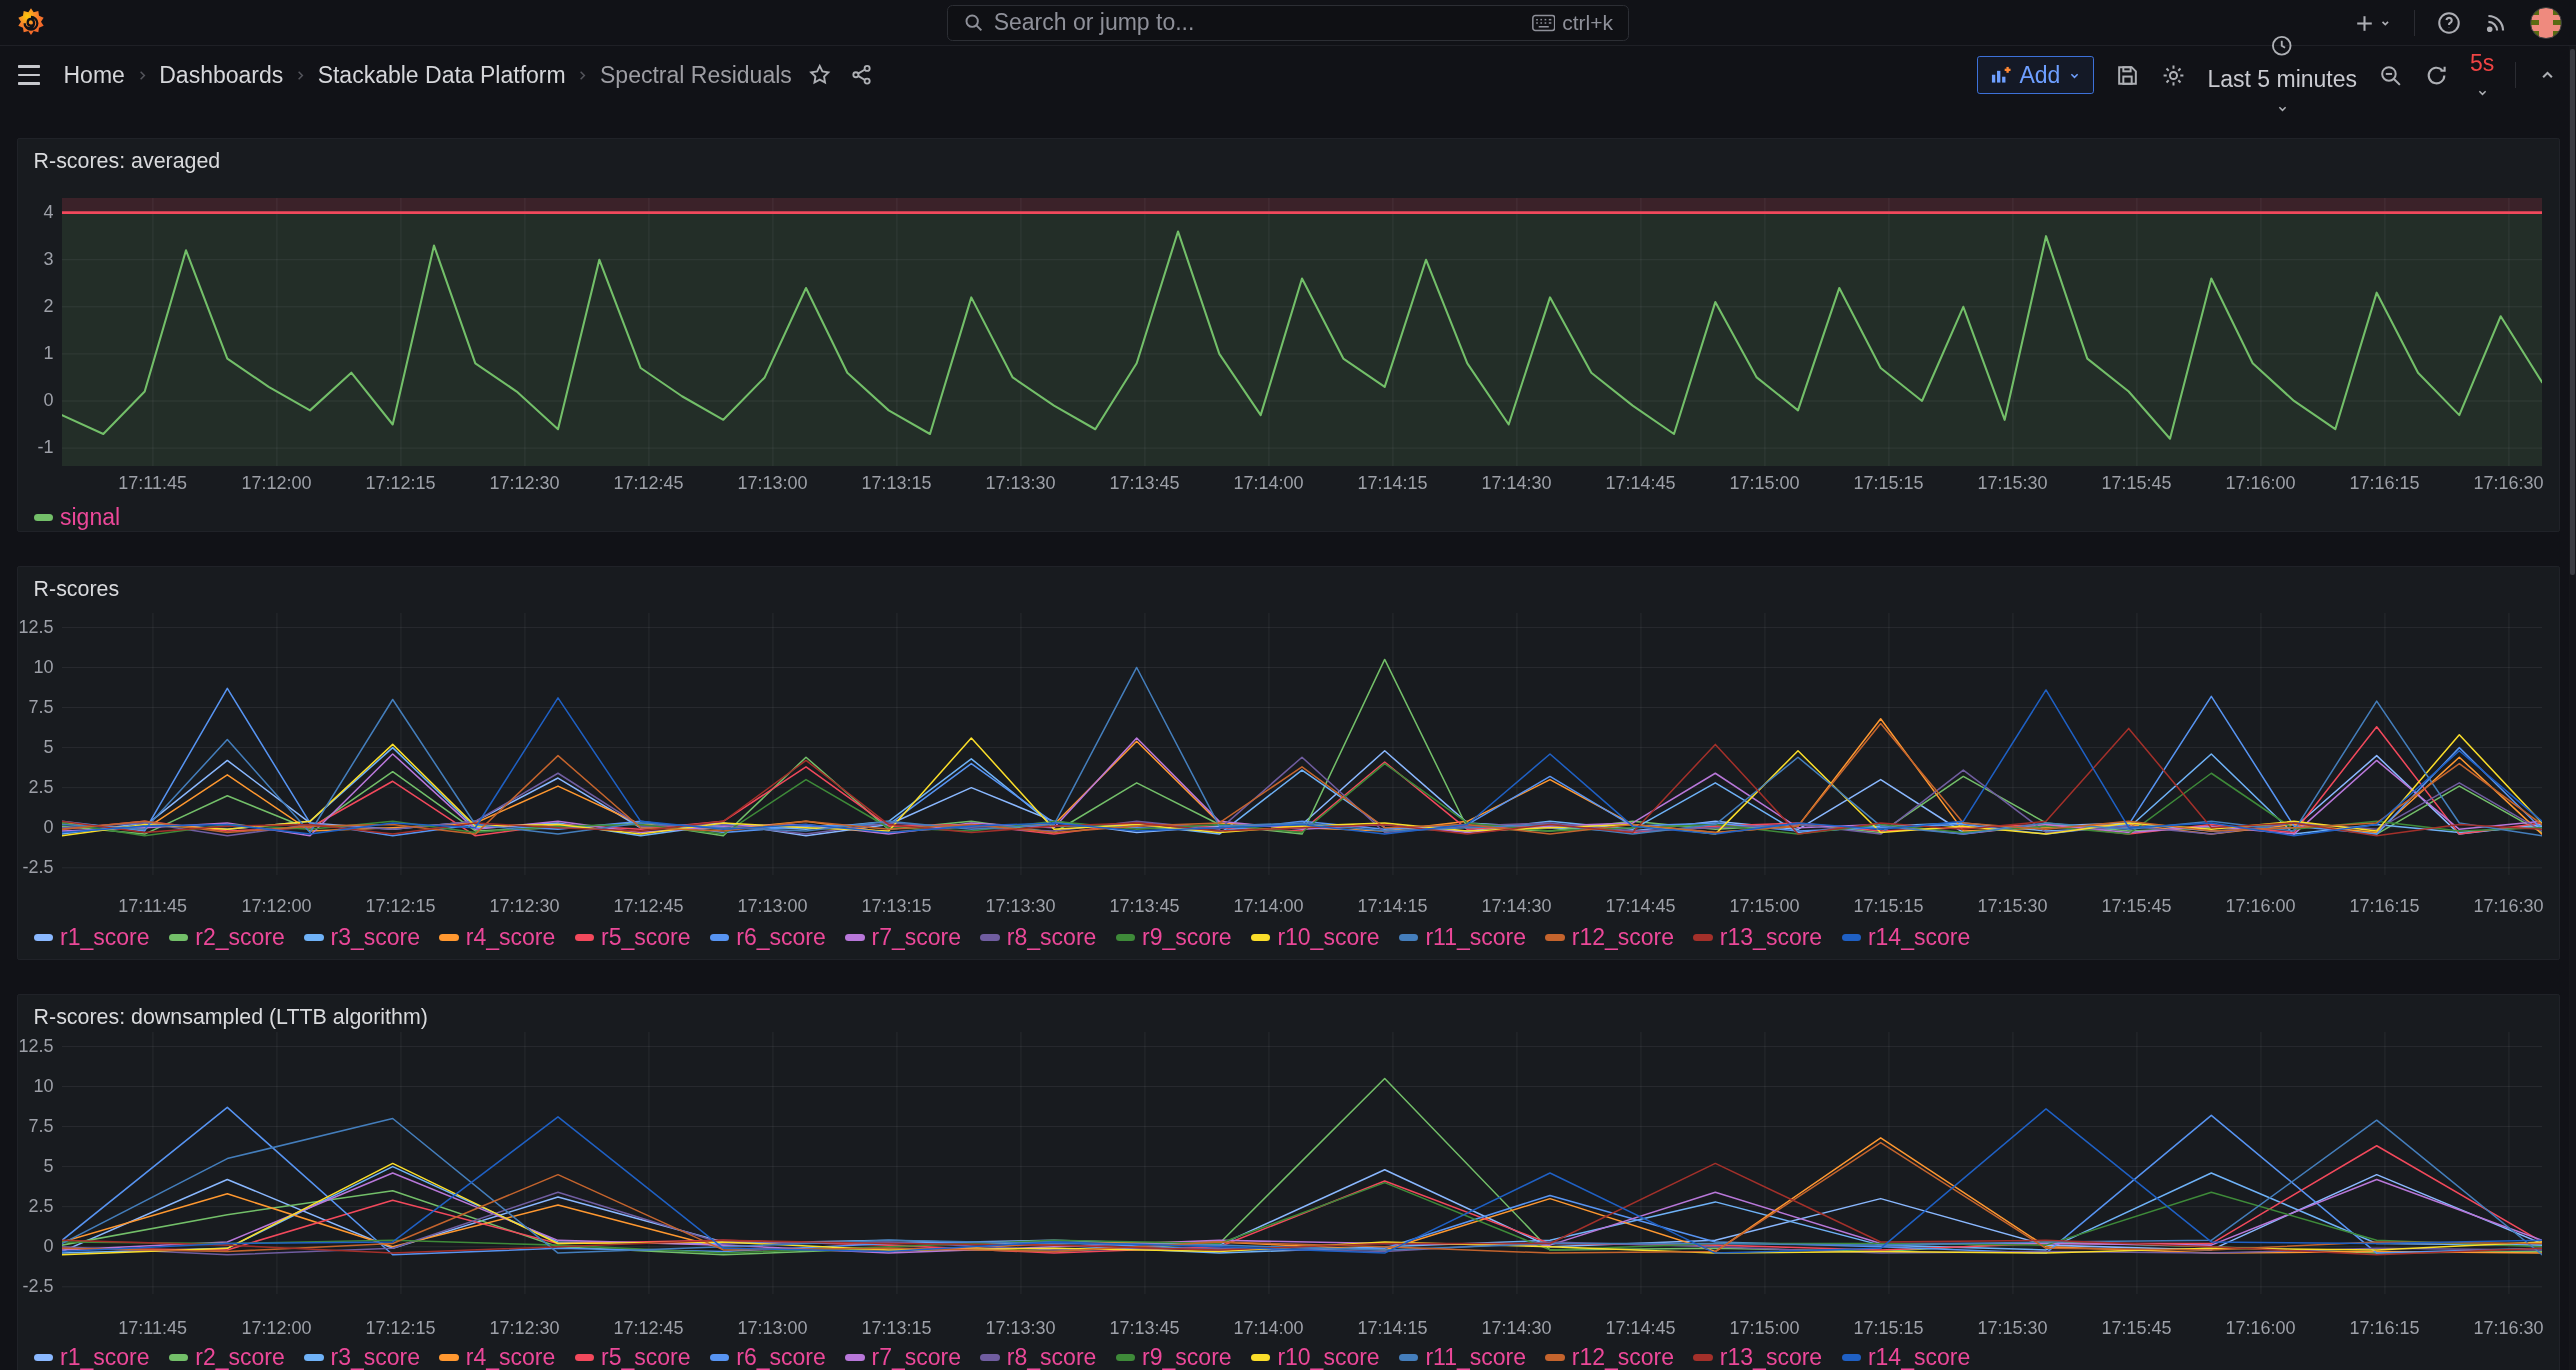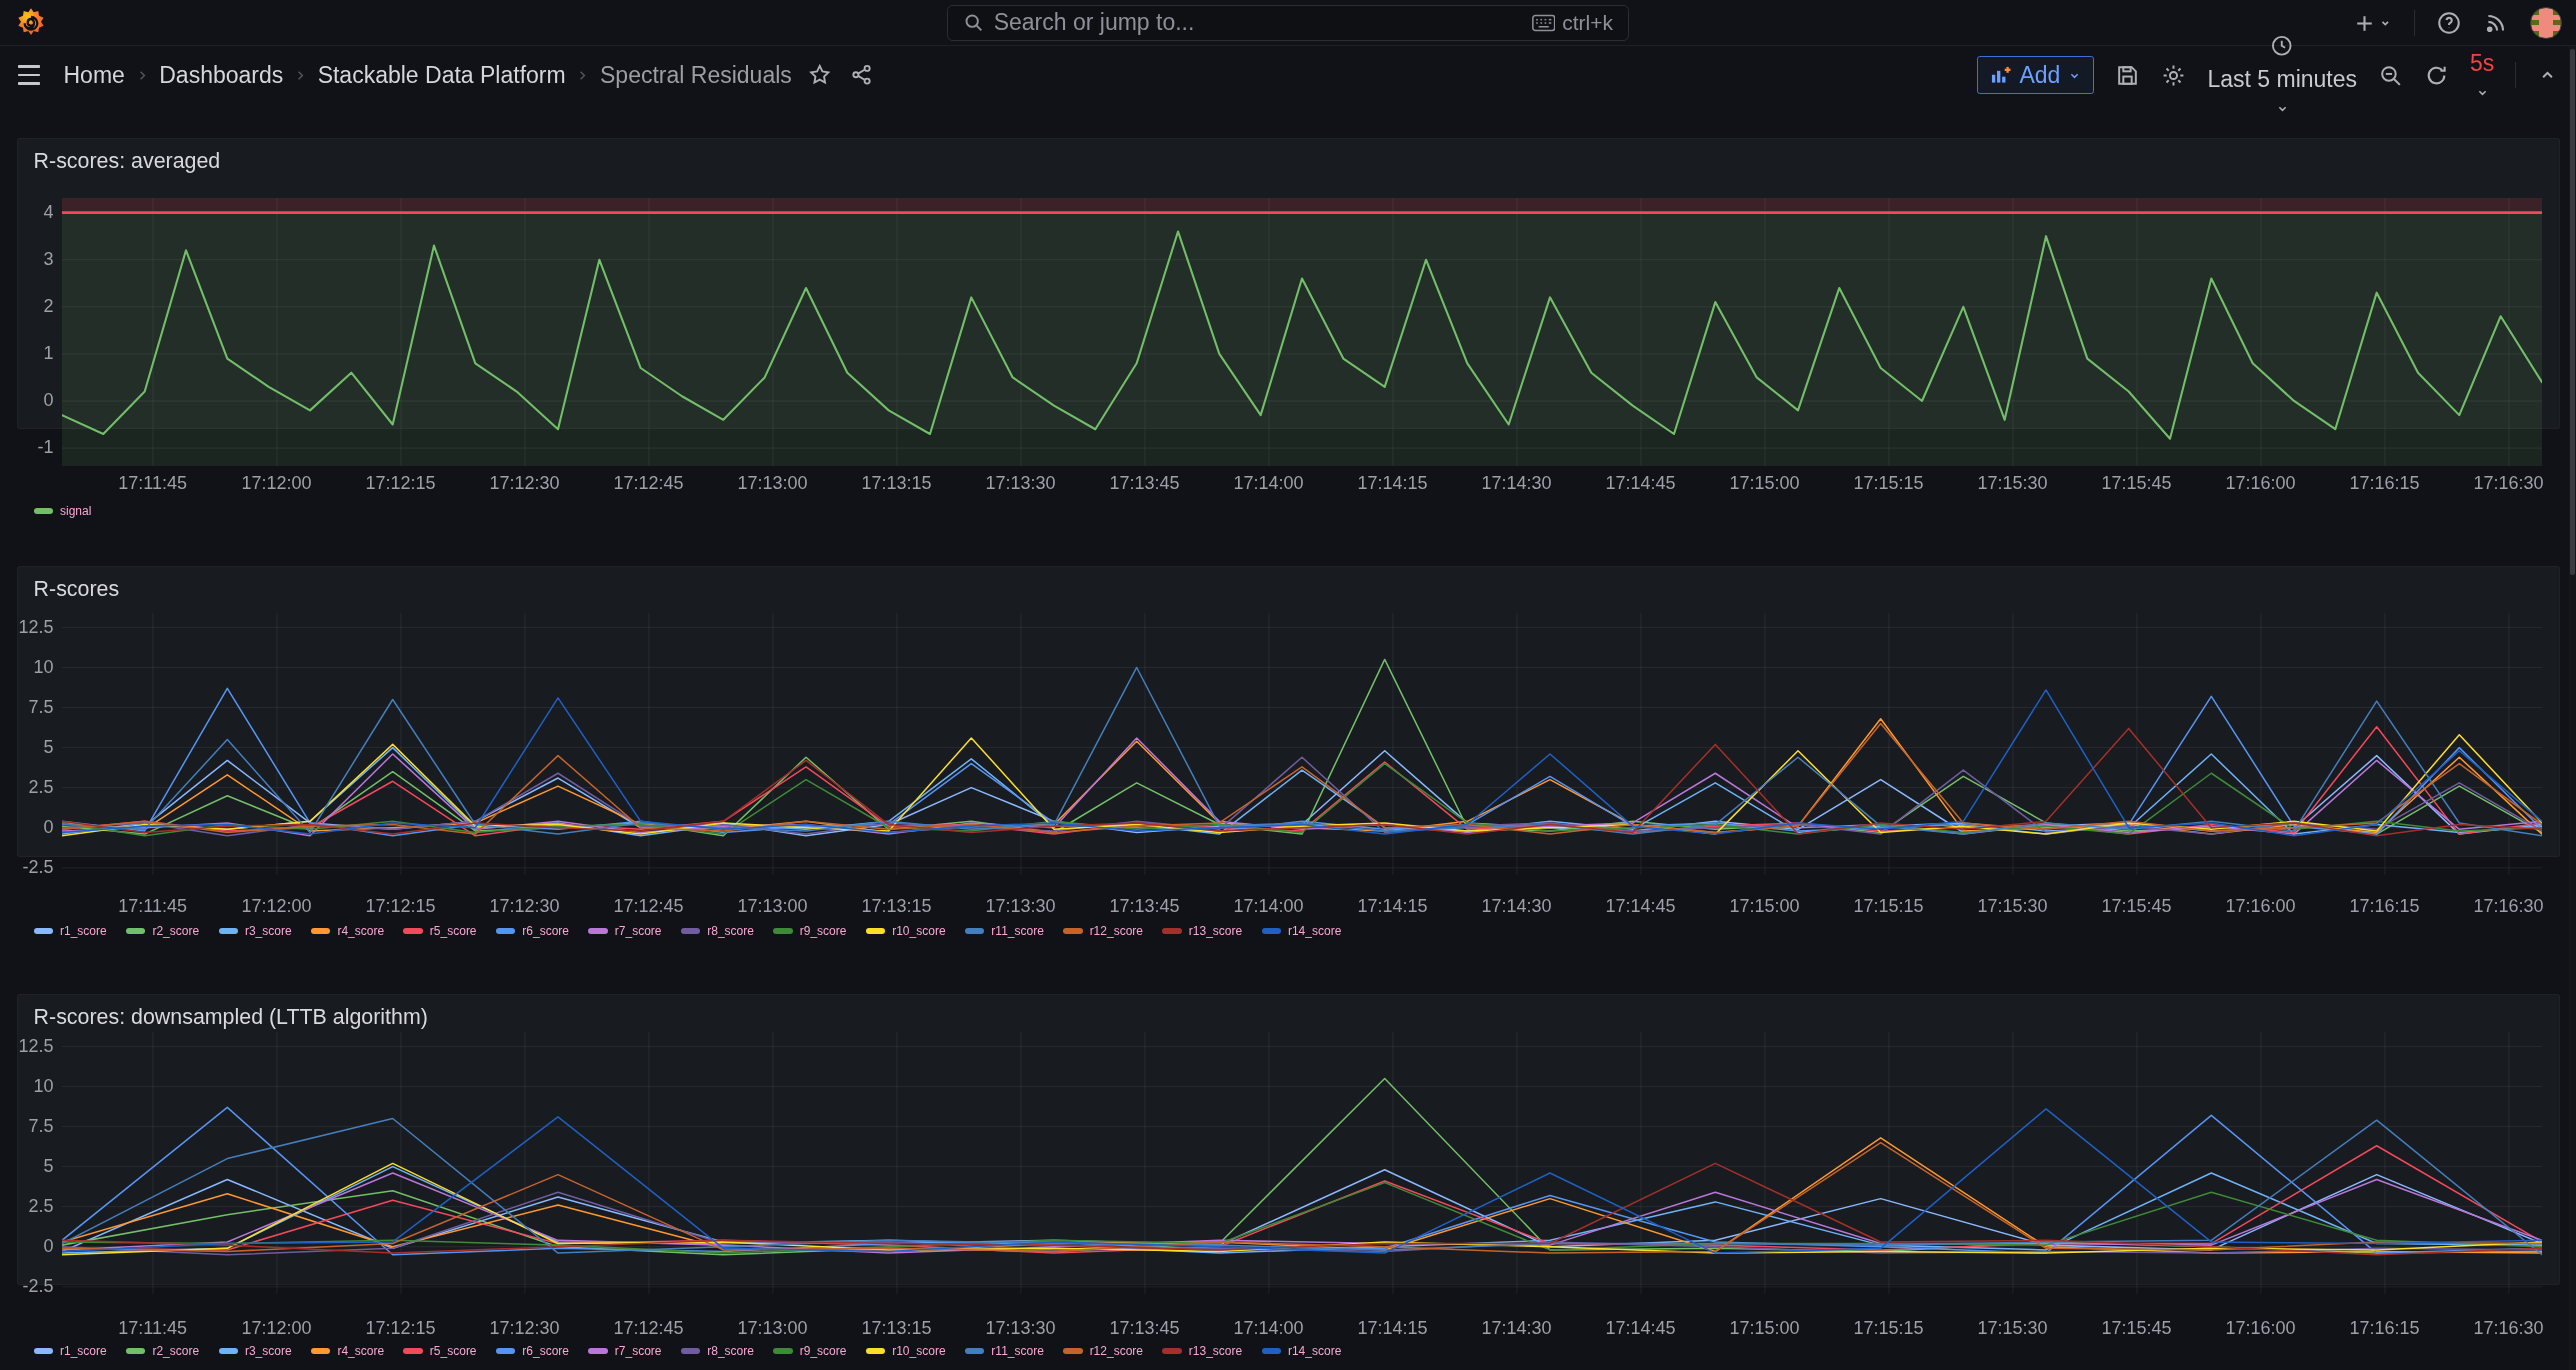--- a/index.html
+++ b/index.html
@@ -28,32 +28,32 @@
   .crumbs { display:flex; align-items:center; gap:9.7px; }
   .crumb { font-size:23px; color:#d5d6da; cursor:pointer; }
   .crumb.current { color:#9d9da3; }
   .crumb-actions { display:flex; align-items:center; gap:18px; margin-left:16.6px; }
   .toolbar { margin-left:auto; display:flex; align-items:center; gap:21px; }
   .addbtn { display:flex; align-items:center; gap:7px; border:1.4px solid #3d71d9; border-radius:2.8px;
             padding:4.2px 11px; color:#6e9fff; font-size:23px; background:rgba(61,113,217,0.08); cursor:pointer; }
   .timebtn { display:flex; align-items:center; gap:8.3px; color:#c9cad0; font-size:23px; cursor:pointer;flex-direction:column; }
   .reftext { color:#ef4444; font-size:23px; }
   .icbtn { display:flex; align-items:center; cursor:pointer; }
-  .panel { position:absolute; left:16.6px; width:2543px; height:291px; background:#181b1f;
+  .panel { position:absolute; left:16.6px; width:2543px; height:394px; background:#181b1f;
            border:0.7px solid #202228; border-radius:2.1px; }
   #panel0 { top:138px; } #panel1 { top:566px; } #panel2 { top:994px; }
   .panel-title { position:absolute; left:16px; top:9.7px; font-size:21.4px; font-weight:500;
                  color:#d9dadd; cursor:pointer; }
   .ylab, .xlab { position:absolute; font-size:18px; color:#9da0a8; }
   .ylab { text-align:right; }
   .xlab { text-align:center; width:104px; }
   .legend { position:absolute; left:16px; display:flex; align-items:center; flex-wrap:nowrap; }
   .legend-item { display:flex; align-items:center; gap:7px; margin-right:19.4px; cursor:pointer; }
   .legend-item .sw { width:19.4px; height:6.2px; border-radius:3.5px; }
-  .legend-item .nm { font-size:12px; color:#f9a8d4; white-space:nowrap; }
+  .legend-item .nm { font-size:23px; color:#ec4899; white-space:nowrap; }
   .scrollbar { position:absolute; right:0; top:46px; width:7px; height:1325px; background:#15161a; }
   .scrollbar .thumb { position:absolute; left:1.4px; top:2.8px; width:4.2px; height:526px;
                       background:#3a3b41; border-radius:2.1px; }
   svg.chart { position:absolute; }
 </style>
 </head>
 <body>
 
 <header class="topbar">
   <svg class="logo" viewBox="0 0 48 48">

